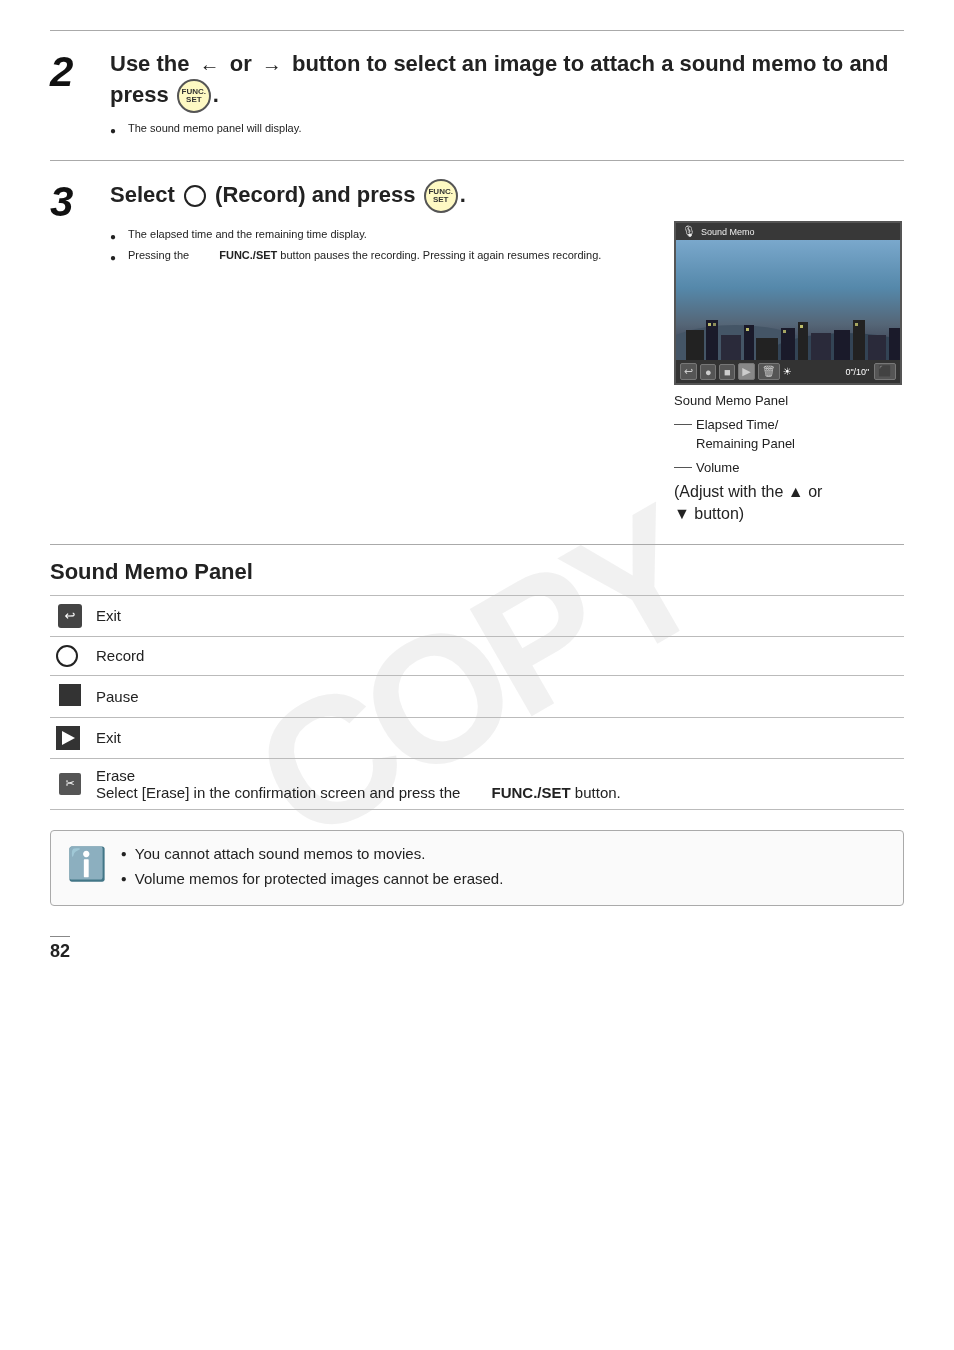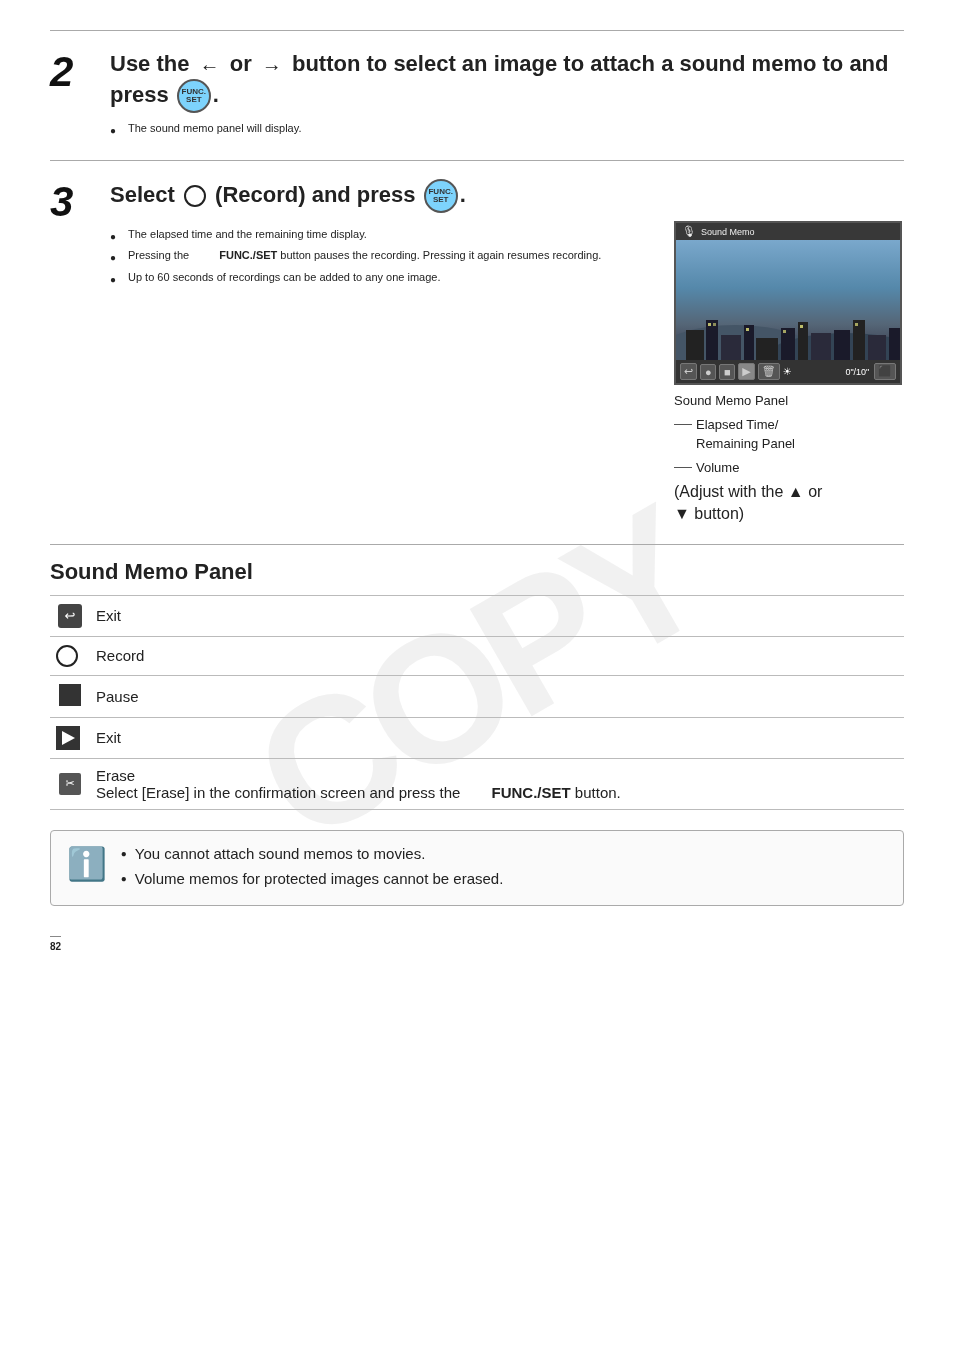--- a/index.html
+++ b/index.html
@@ -75,21 +75,21 @@
       justify-content: center;
       border: 2px solid #555;
       border-radius: 50%;
       width: 34px;
       height: 34px;
       font-size: 8px;
       font-weight: bold;
       text-align: center;
       vertical-align: middle;
       line-height: 1;
-      background: #7dd3fc;
+      background: #fef9c3;
       color: #333;
       margin: 0 2px;
     }
 
     .bullet-list {
       list-style: none;
       padding: 0;
       margin: 6px 0 0 0;
     }
     .bullet-list li {
@@ -295,21 +295,21 @@
     .note-bullet::before {
       content: '●';
       position: absolute;
       left: 0;
       font-size: 10px;
       top: 4px;
     }
 
     
     .page-number {
-      font-size: 10px;
+      font-size: 18px;
       font-weight: bold;
       margin-top: 20px;
       border-top: 1.5px solid #888;
       padding-top: 4px;
       display: inline-block;
     }
 
     
     .record-circle {
       display: inline-block;
@@ -361,21 +361,20 @@
 
       <div class="step3-content">
         <div class="step3-text">
           <ul class="bullet-list">
             <li>The elapsed time and the remaining time display.</li>
             <li>
               <span>Pressing the</span>
               <span class="bold">FUNC./SET</span>
               <span>button pauses the recording. Pressing it again resumes recording.</span>
             </li>
-            <li>Up to 60 seconds of recordings can be added to any one image.</li>
           </ul>
         </div>
 
         <div class="step3-image-area">
           <div class="camera-screen">
             <div class="camera-top-bar">
               <span class="mic-icon">🎙</span>
               <span>Sound Memo</span>
             </div>
             <div class="camera-photo">

